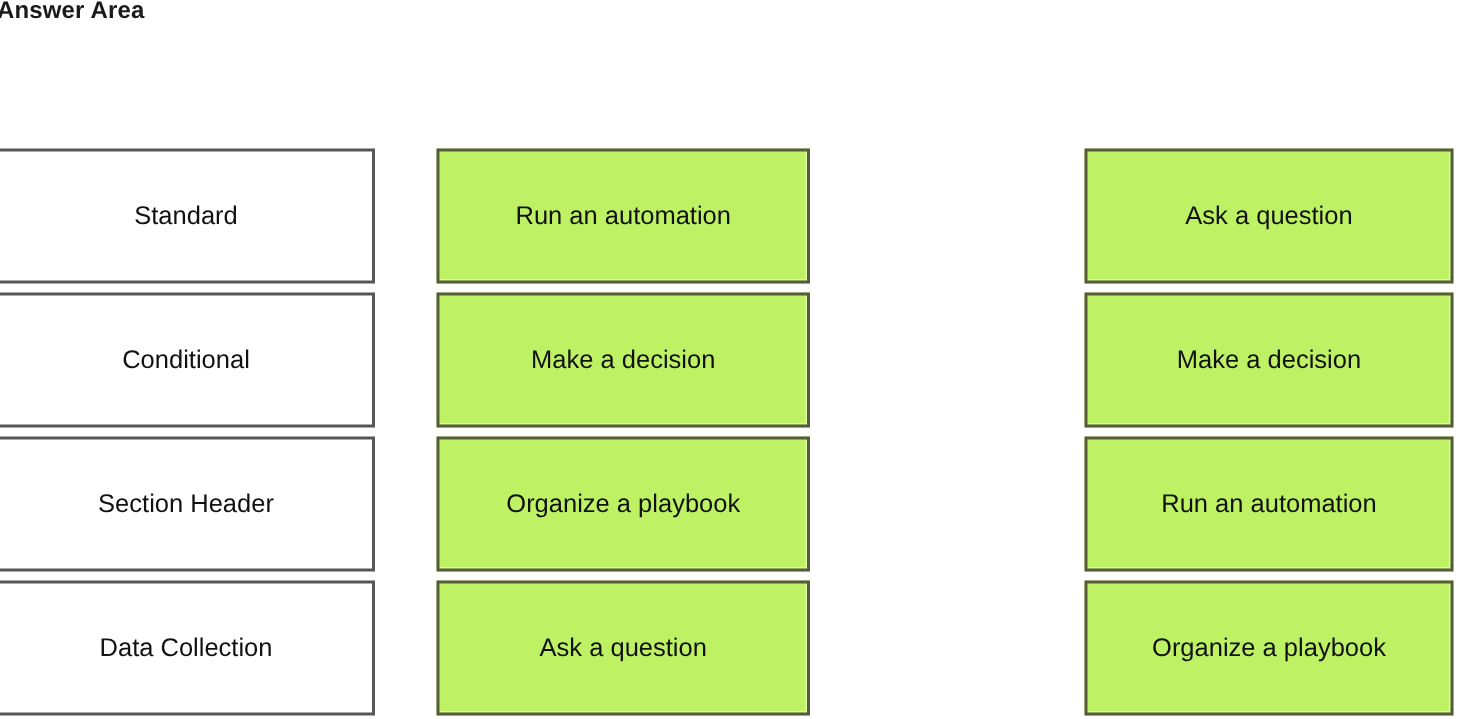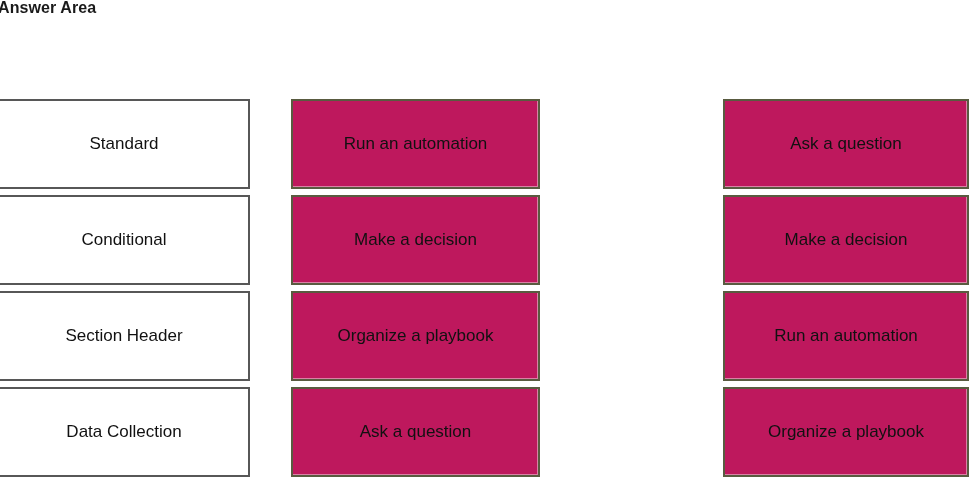--- a/index.html
+++ b/index.html
@@ -54,21 +54,21 @@
   
   .target-box {
     background: #ffffff;
     border: 2px solid #575757;
     margin-bottom: 6px;
   }
   .target-box:last-child { margin-bottom: 0; }
 
   
   .tan-box {
-    background: #be185d;
+    background: #bef264;
     border: 2px solid #595B40;
     margin-bottom: 6px;
     box-shadow: inset -1px -1px 0 rgba(255,255,255,0.45);
   }
   .tan-box:last-child { margin-bottom: 0; }
 </style>
 </head>
 <body>
 
 <div id="page-title">Answer Area</div>

